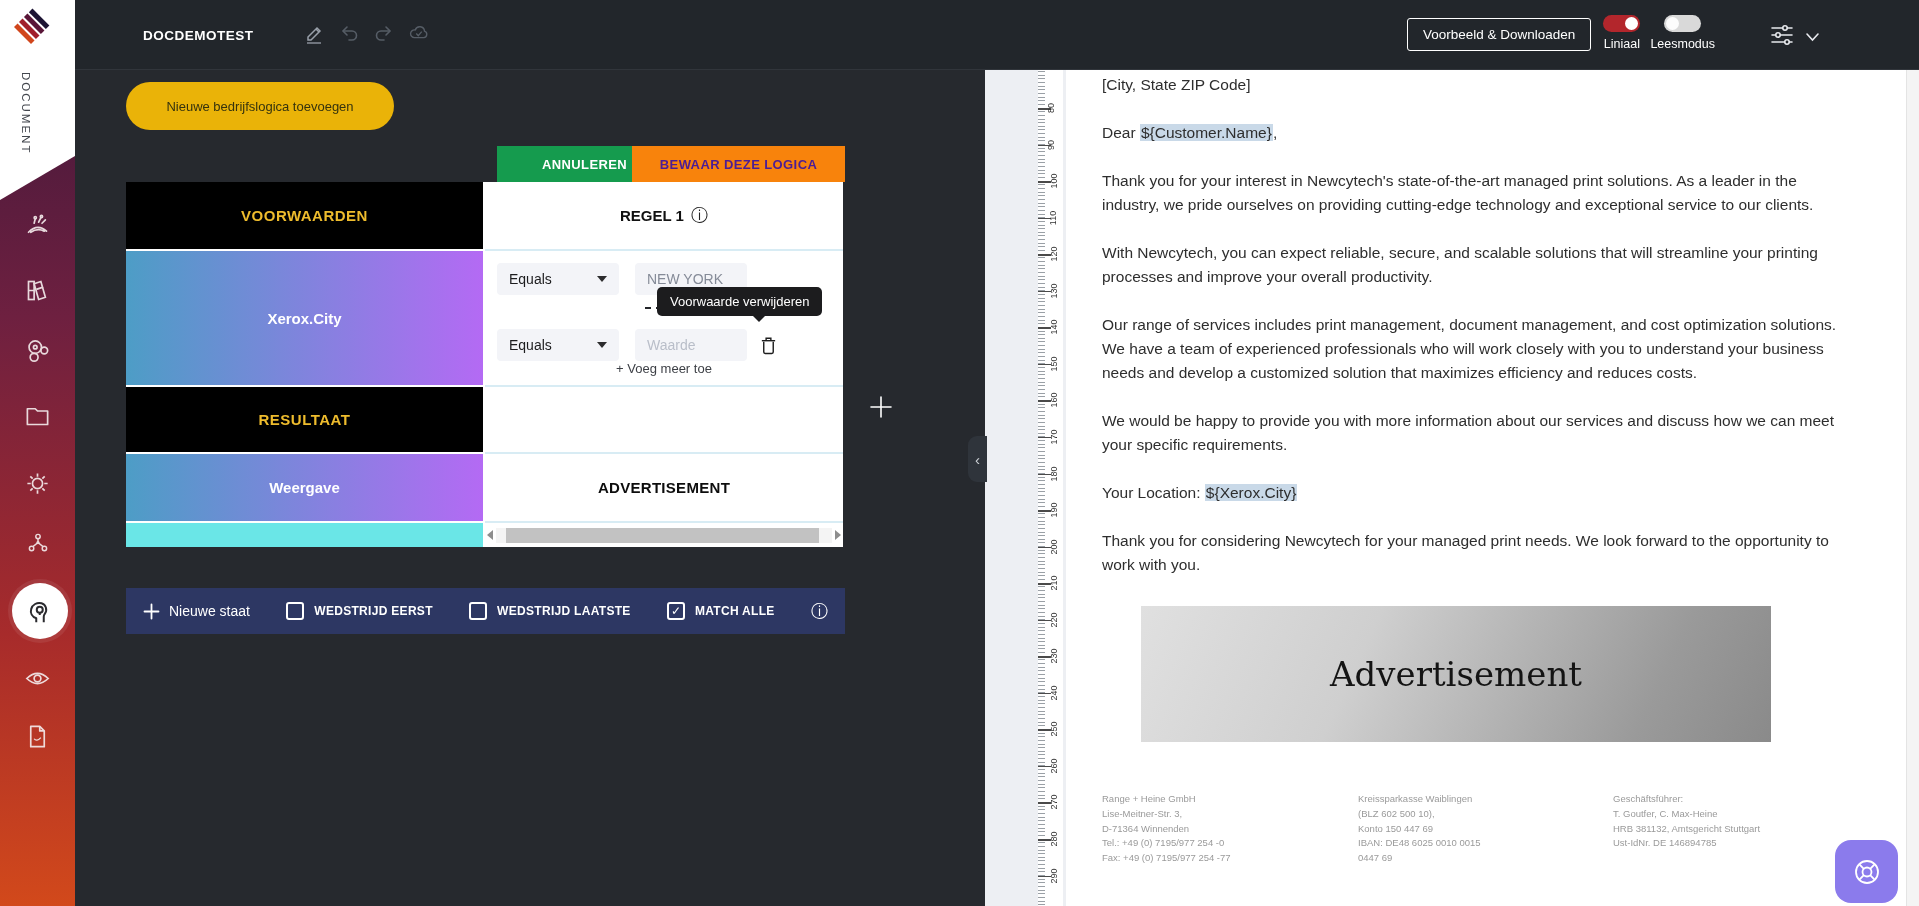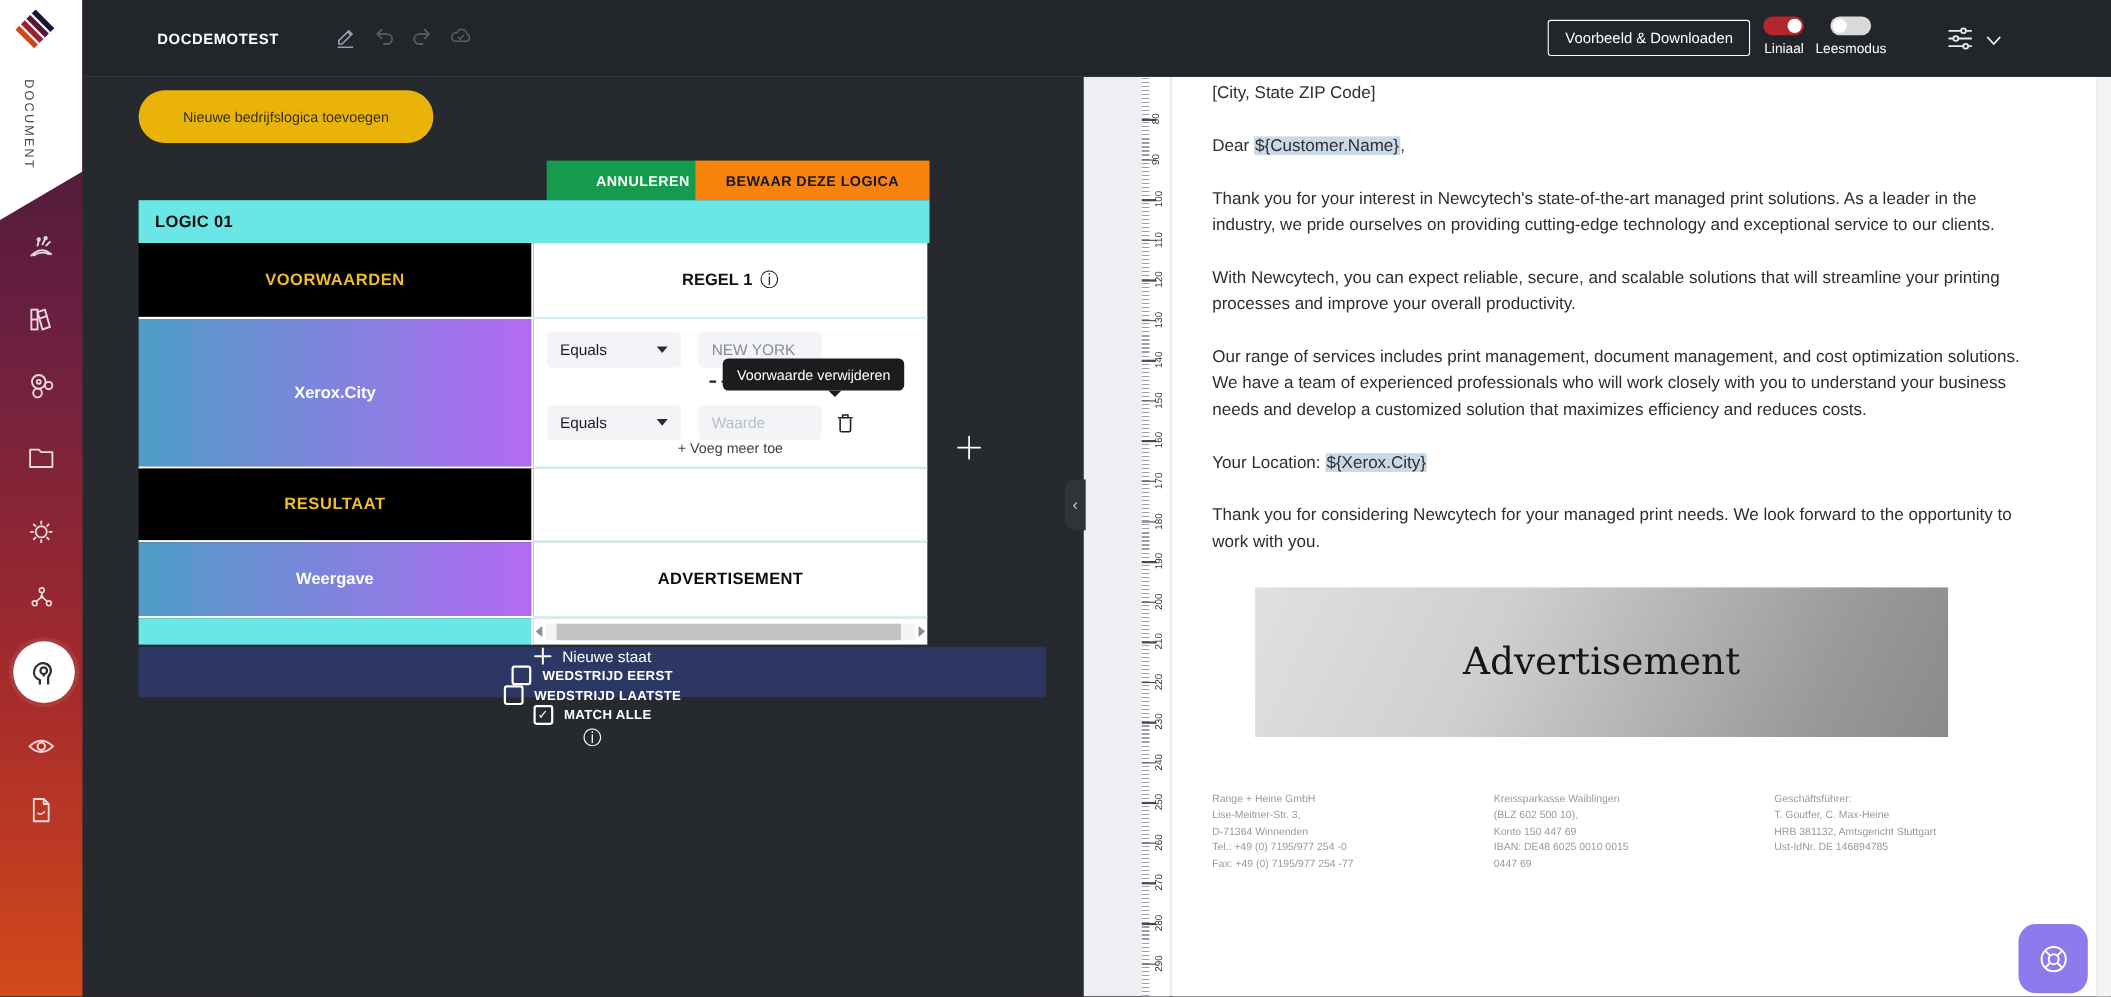--- a/index.html
+++ b/index.html
@@ -44,21 +44,21 @@
   .filter-cluster { display:flex; align-items:center; gap:9px; margin-left:54px; margin-top:12px; color:#e8eaee; }
 
   
   .panel { position:absolute; left:75px; top:70px; width:910px; bottom:0; background:#26292e; z-index:2; }
   .add-logic-btn { position:absolute; left:51px; top:12px; width:268px; height:48px; border:none;
                    border-radius:24px; background:#eab308; color:#35330e; font-size:13px;
                    font-family:inherit; cursor:pointer; }
   .action-row { position:absolute; left:422px; top:76px; display:flex; }
   .btn-cancel { width:135px; height:36px; border:none; background:#159b4e; color:#fff; font-weight:700;
                 font-size:13px; letter-spacing:.4px; font-family:inherit; cursor:pointer;padding-left:40px; }
-  .btn-save { width:213px; height:36px; border:none; background:#f8830c; color:#0f172a; font-weight:700;
+  .btn-save { width:213px; height:36px; border:none; background:#f8830c; color:#4c1d95; font-weight:700;
               font-size:13px; letter-spacing:.4px; font-family:inherit; cursor:pointer; }
   .logic-card { position:absolute; left:51px; top:112px; width:719px; }
   .logic-header { height:39px; background:#6ae6e7; color:#0b0b0b; font-weight:700; font-size:15px;
                   display:flex; align-items:center; padding-left:15px; letter-spacing:.3px; }
   .lrow { display:flex; }
   .lcell { width:359px; border-right:2px solid #fff; border-bottom:2px solid #fff;
            display:flex; align-items:center; justify-content:center; }
   .rcell { width:358px; background:#fff; border-bottom:2px solid #d8ecf4; }
   .cell-black { background:#000; color:#eebc2d; font-weight:700; font-size:15px; letter-spacing:.5px; }
   .cell-grad { background:linear-gradient(90deg,#4d9dc6 0%,#b46af4 100%); color:#fff; font-weight:700; font-size:15px; }
@@ -89,22 +89,22 @@
   .adv-cell { display:flex; align-items:center; justify-content:center; color:#0d0d0d;
               font-weight:700; font-size:15px; letter-spacing:.3px; }
   .strip-row { display:flex; height:24px; }
   .strip-cyan { width:359px; background:#6ae6e7; border-right:2px solid #fff; }
   .strip-scroll { width:358px; background:#fff; display:flex; align-items:center; padding:0 2px; }
   .sb-arrow { width:0; height:0; border-top:5px solid transparent; border-bottom:5px solid transparent; cursor:pointer; }
   .sb-left { border-right:6px solid #8d8d8d; margin-right:3px; }
   .sb-right { border-left:6px solid #8d8d8d; margin-left:3px; }
   .sb-track { flex:1; height:15px; background:#f4f4f4; position:relative; }
   .sb-thumb { position:absolute; left:3%; top:0; width:93%; height:15px; background:#c2c2c2; cursor:grab; }
-  .navy-bar { position:absolute; left:51px; top:518px; width:825px; height:46px; background:#2d3763;
-              display:flex; align-items:center; justify-content:space-between; padding:0 17px;flex-direction:column; }
+  .navy-bar { position:absolute; left:51px; top:518px; width:719px; height:46px; background:#2d3763;
+              display:flex; align-items:center; justify-content:space-between; padding:0 17px; }
   .nb-group { display:flex; align-items:center; gap:10px; color:#fff; cursor:pointer; }
   .nb-new { font-size:14px; display:flex; align-items:center; gap:9px; }
   .nb-label { font-size:12px; font-weight:700; letter-spacing:.3px; color:#fff; }
   .nb-check { width:18px; height:18px; border:2px solid #fff; border-radius:3px; display:flex;
               align-items:center; justify-content:center; font-size:12px; color:#fff; cursor:pointer; }
   .nb-info { color:#fff; font-size:17px; }
   .plus-big { position:absolute; left:794px; top:325px; width:24px; height:24px; color:#fff; cursor:pointer; }
   .collapse-handle { position:absolute; left:968px; top:436px; width:19px; height:46px; background:#2f343b;
                      border-radius:9px 0 0 9px; z-index:7; display:flex; align-items:center;
                      justify-content:center; color:#cfd3d8; font-size:15px; cursor:pointer; }
@@ -287,21 +287,20 @@
 
   <main class="panel">
     <button class="add-logic-btn">Nieuwe bedrijfslogica toevoegen</button>
 
     <div class="action-row">
       <button class="btn-cancel">ANNULEREN</button>
       <button class="btn-save">BEWAAR DEZE LOGICA</button>
     </div>
 
     <div class="logic-card">
-      <div class="logic-header">LOGIC 01</div>
 
       <div class="lrow">
         <div class="lcell cell-black h-cond">VOORWAARDEN</div>
         <div class="rcell h-cond rule-head">
           <span>REGEL 1</span>
           <span class="info-i">ⓘ</span>
         </div>
       </div>
 
       <div class="lrow">
@@ -442,20 +441,21 @@
         <div class="ruler-label" style="top: 805.55px;">290</div>
       </div>
 
     <div class="page">
       <div class="letter">
         <p>[City, State ZIP Code]</p>
         <p><span>Dear </span><span class="var-token">${Customer.Name}</span><span>,</span></p>
         <p>Thank you for your interest in Newcytech's state-of-the-art managed print solutions. As a leader in the industry, we pride ourselves on providing cutting-edge technology and exceptional service to our clients.</p>
         <p>With Newcytech, you can expect reliable, secure, and scalable solutions that will streamline your printing processes and improve your overall productivity.</p>
         <p>Our range of services includes print management, document management, and cost optimization solutions. We have a team of experienced professionals who will work closely with you to understand your business needs and develop a customized solution that maximizes efficiency and reduces costs.</p>
+        <p>We would be happy to provide you with more information about our services and discuss how we can meet your specific requirements.</p>
         <p><span>Your Location: </span><span class="var-token">${Xerox.City}</span></p>
         <p>Thank you for considering Newcytech for your managed print needs. We look forward to the opportunity to work with you.</p>
         <div class="ad-box">
           <span class="ad-text">Advertisement</span>
         </div>
         <div class="page-footer">
           <div class="footer-col">
               <div>Range + Heine GmbH</div>
               <div>Lise-Meitner-Str. 3,</div>
               <div>D-71364 Winnenden</div>

